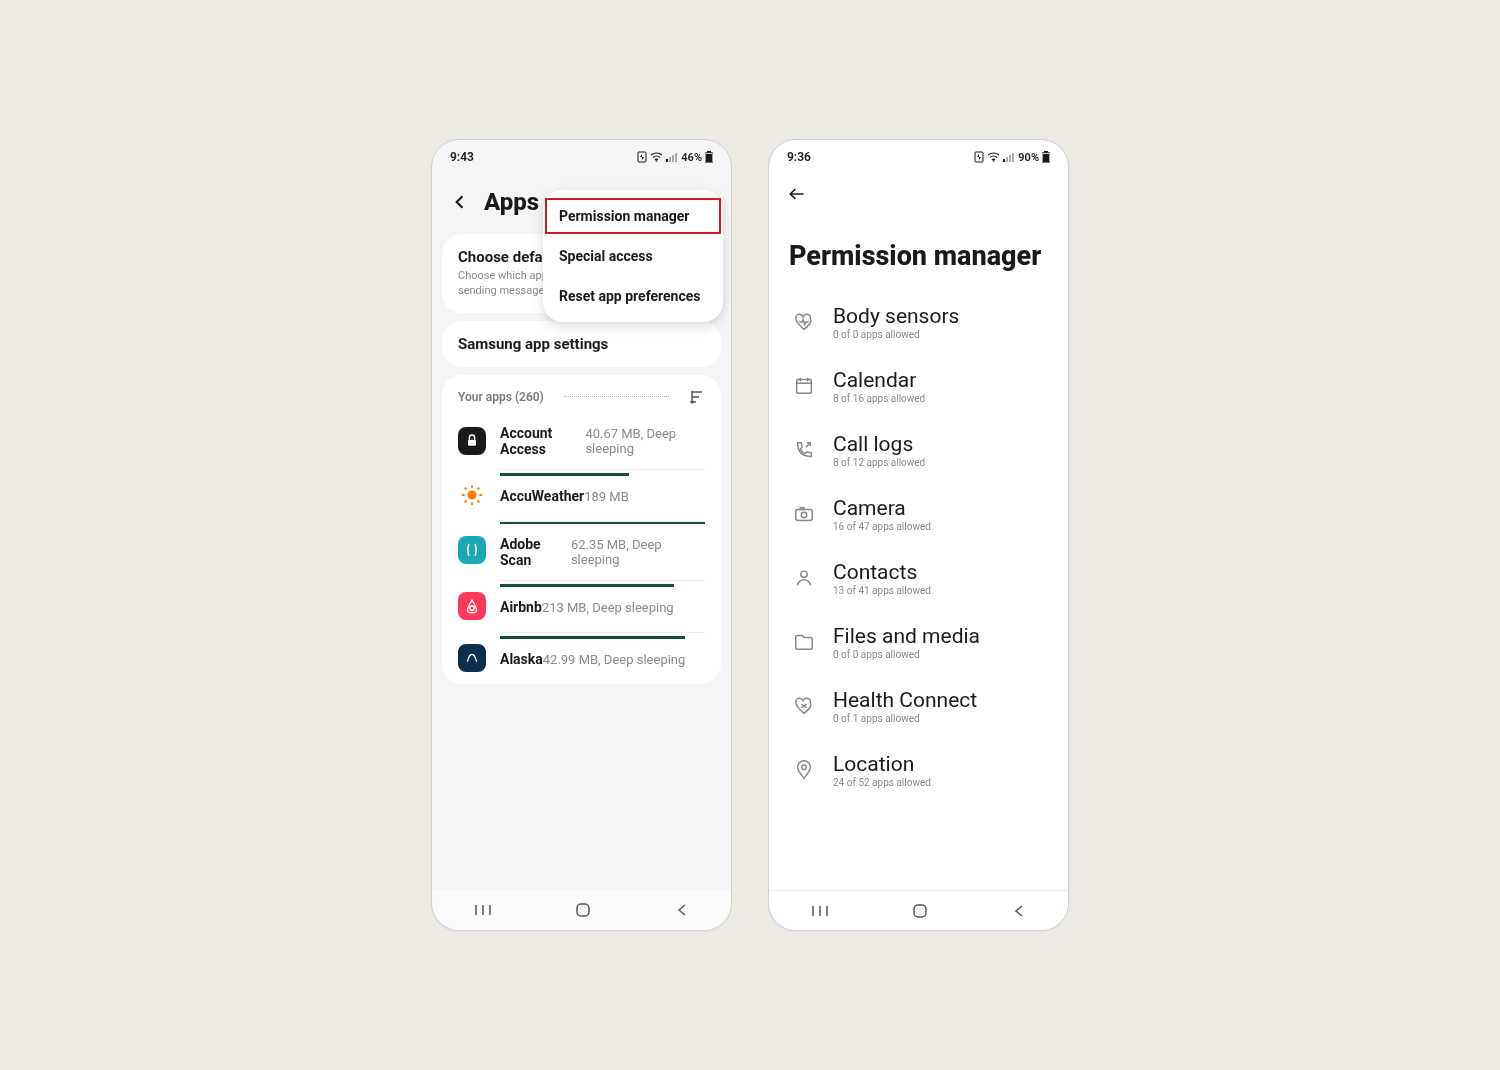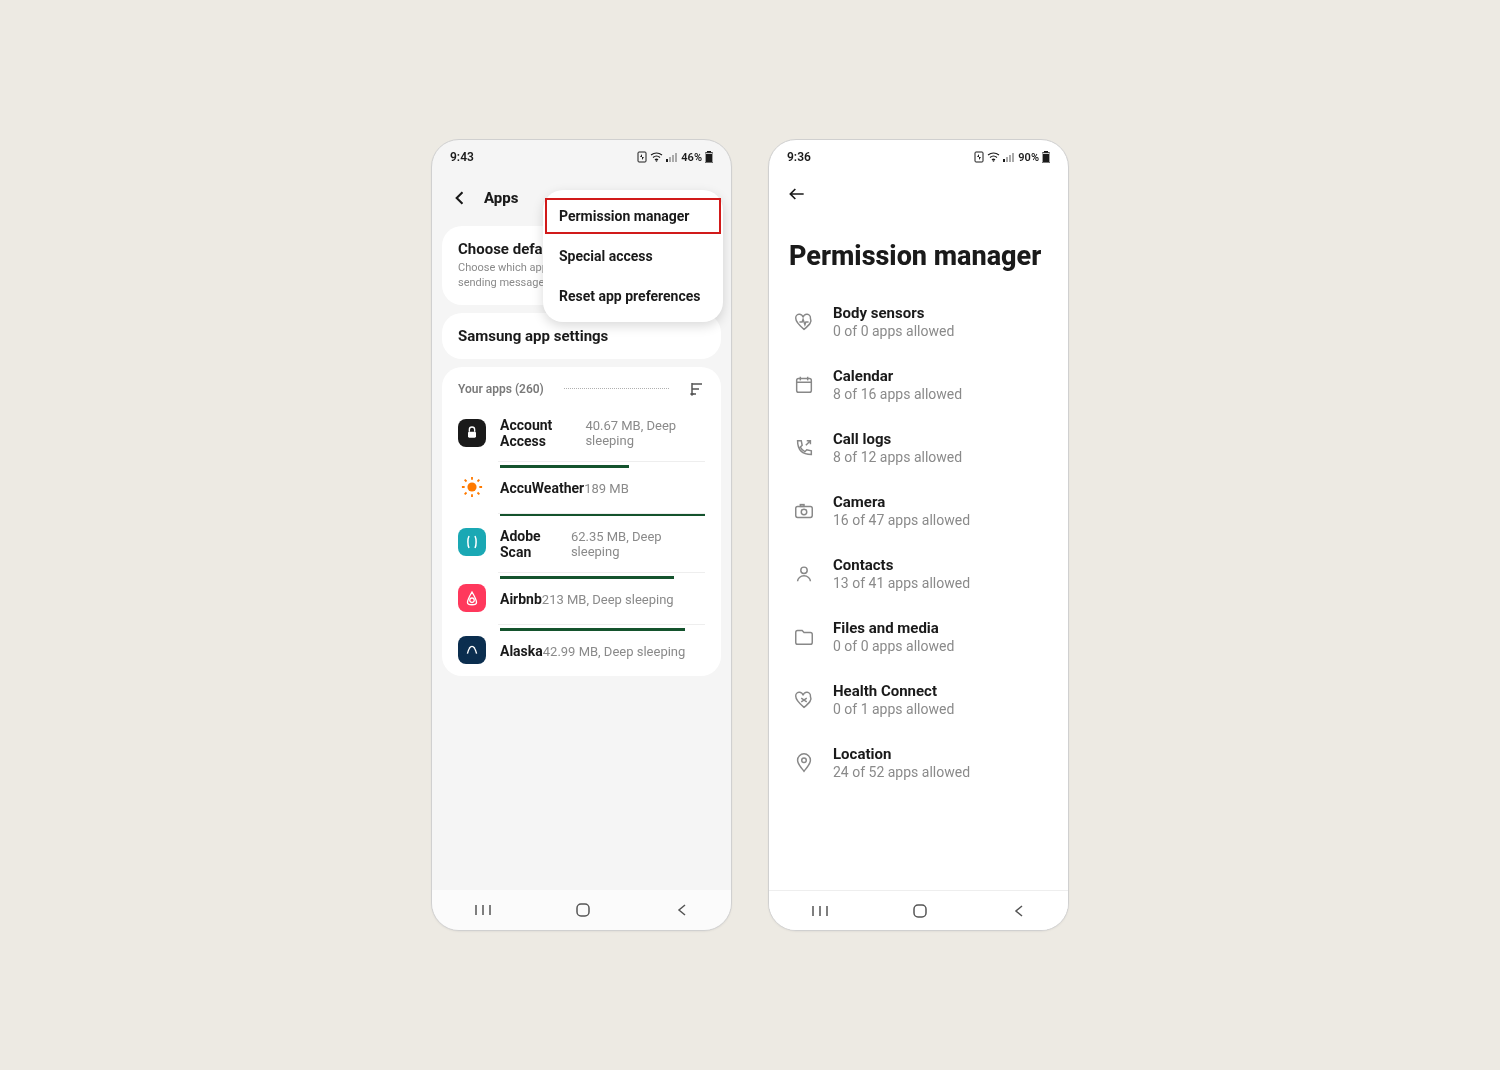--- a/index.html
+++ b/index.html
@@ -42,21 +42,21 @@
 
   
   .header-row {
     display: flex;
     align-items: center;
     gap: 14px;
     padding: 18px 18px 10px 18px;
   }
   .back-chevron { width: 20px; height: 20px; }
   .header-title {
-    font-size: 15px;
+    font-size: 24px;
     font-weight: 800;
     color: #1a1a1a;
   }
   .header-title.big {
     font-size: 27px;
     font-weight: 800;
     padding: 36px 20px 6px 20px;
   }
 
   
@@ -179,22 +179,22 @@
     align-items: center;
     gap: 18px;
     padding: 14px 24px;
   }
   .perm-icon {
     width: 22px; height: 22px;
     color: #888;
     flex-shrink: 0;
   }
   .perm-text { display: flex; flex-direction: column; }
-  .perm-title { font-size: 15px; font-weight: 700; color: #1a1a1a; }
-  .perm-sub { font-size: 14px; color: #8a8a8a; margin-top: 1px; }
+  .perm-title { font-size: 21px; font-weight: 400; color: #1a1a1a; }
+  .perm-sub { font-size: 10px; color: #8a8a8a; margin-top: 1px; }
 
   .back-arrow { width: 20px; height: 20px; }
   .right .header-row { padding: 14px 18px 0 18px; }
 
 </style>
 </head>
 <body>
 
 <div class="phone left">
 

